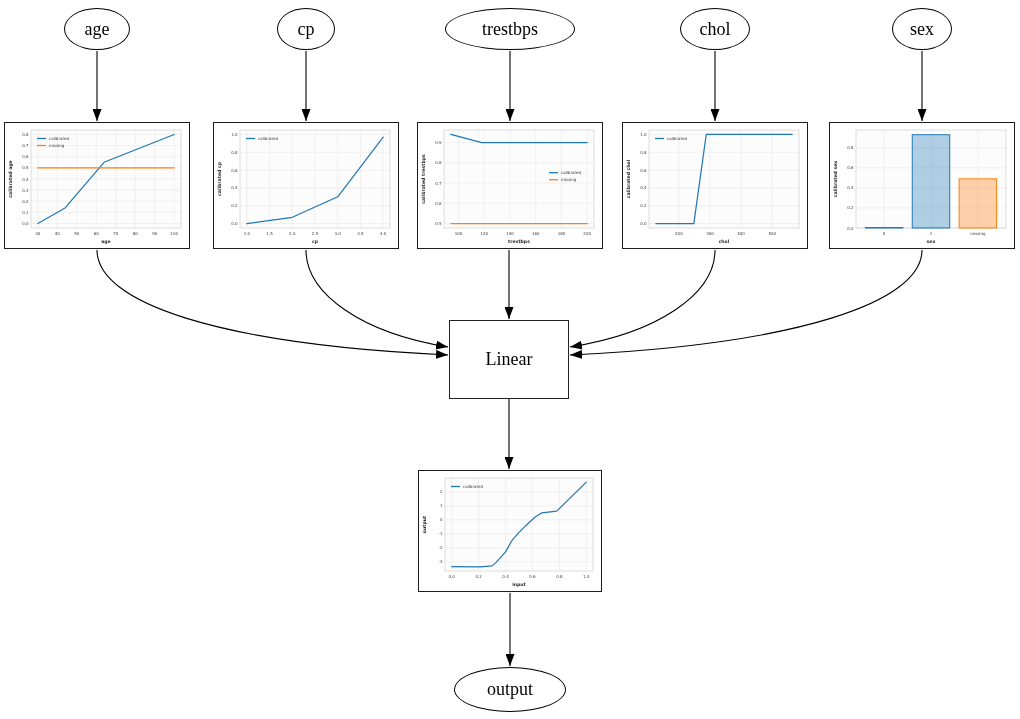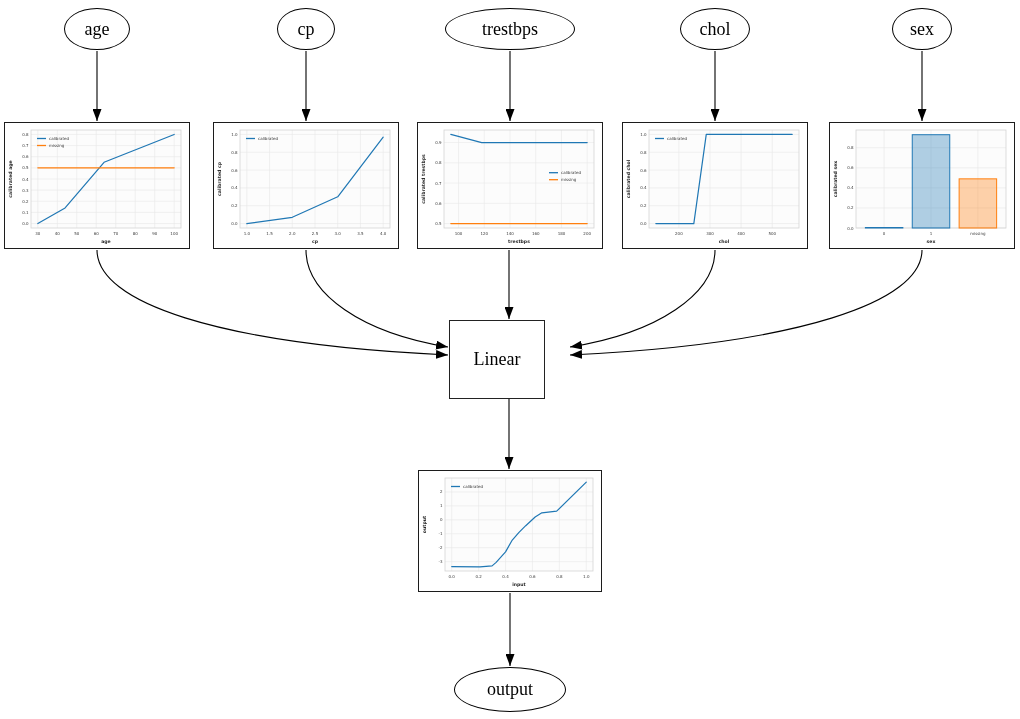--- a/index.html
+++ b/index.html
@@ -244,21 +244,21 @@
         <text x="23.5" y="106.5" text-anchor="end" class="tick">0.0</text>
         <text x="23.5" y="86.43858751279426" text-anchor="end" class="tick">0.2</text>
         <text x="23.5" y="66.37717502558854" text-anchor="end" class="tick">0.4</text>
         <text x="23.5" y="46.315762538382806" text-anchor="end" class="tick">0.6</text>
         <text x="23.5" y="26.254350051177067" text-anchor="end" class="tick">0.8</text>
         <text x="101" y="119.5" text-anchor="middle" class="axlabel">sex</text>
         <text x="7" y="56" text-anchor="middle" class="axlabel" transform="rotate(-90 7 56)">calibrated sex</text>
       </svg>
     </div>
 
-  <div class="node-box" style="left:449px; top:320px; width:96px; height:79px;">
+  <div class="node-box" style="left:449px; top:320px; width:120px; height:79px;">
       <span>Linear</span>
     </div>
 
   <div class="plot-box" style="left:418px; top:470px; width:184px; height:122px;">
       <svg width="182" height="120">
         <rect x="26" y="7" width="148" height="93" fill="#fcfcfc"></rect>
         <line x1="32.72727272727273" y1="7" x2="32.72727272727273" y2="100" stroke="#e7e7e7" stroke-width="0.6"></line>
         <line x1="59.63636363636363" y1="7" x2="59.63636363636363" y2="100" stroke="#e7e7e7" stroke-width="0.6"></line>
         <line x1="86.54545454545453" y1="7" x2="86.54545454545453" y2="100" stroke="#e7e7e7" stroke-width="0.6"></line>
         <line x1="113.45454545454544" y1="7" x2="113.45454545454544" y2="100" stroke="#e7e7e7" stroke-width="0.6"></line>

